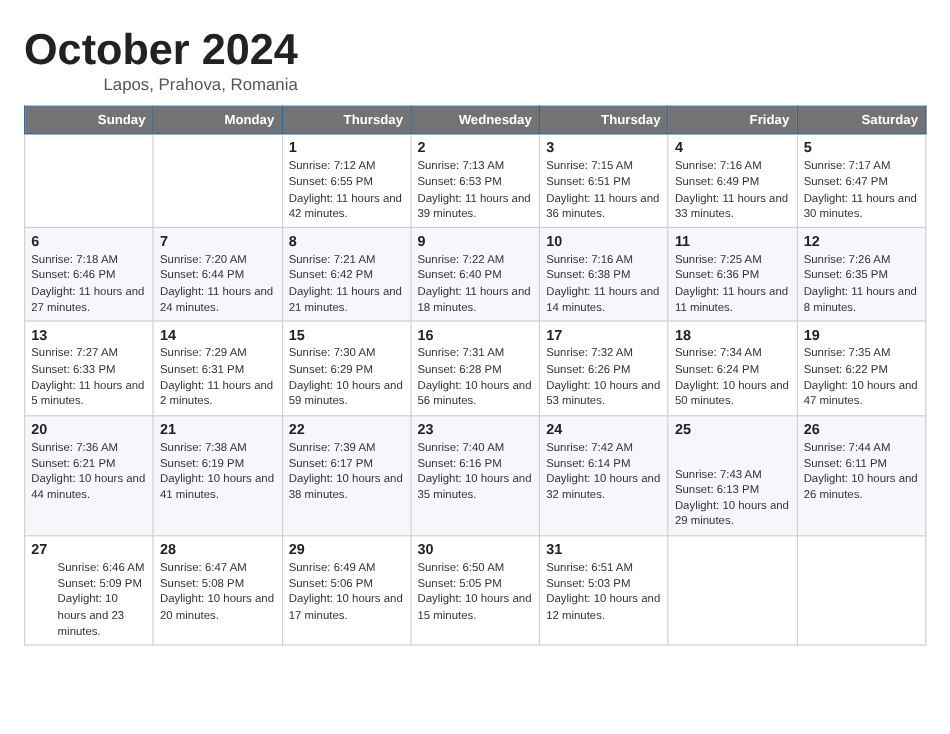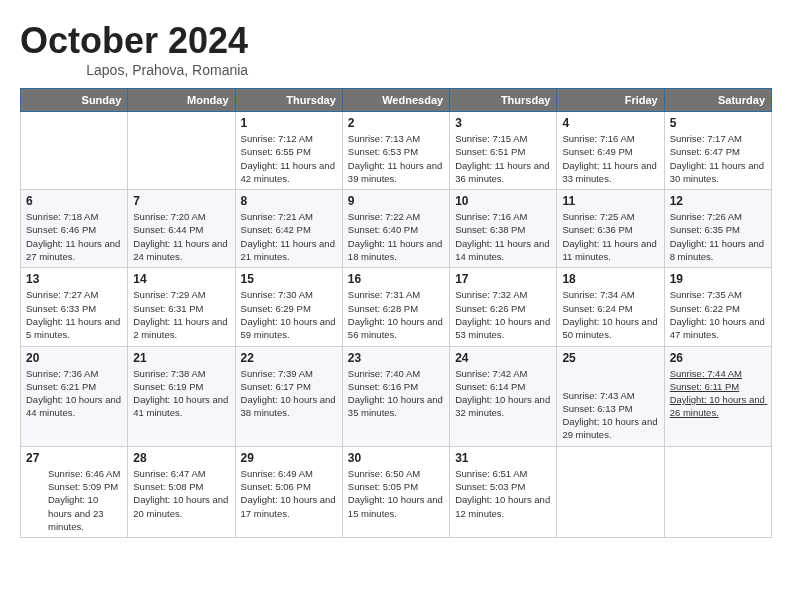--- a/index.html
+++ b/index.html
@@ -255,21 +255,21 @@
 Daylight: 10 hours and 32 minutes.</div>
         </td>
         <td>
           <span class="day-number">25</span>
           <div class="day-info" style="white-space: pre-wrap; margin-top: 24px;">Sunrise: 7:43 AM
 Sunset: 6:13 PM
 Daylight: 10 hours and 29 minutes.</div>
         </td>
         <td>
           <span class="day-number">26</span>
-          <div class="day-info" style="white-space: pre-wrap; text-decoration: underline;">Sunrise: 7:44 AM
+          <div class="day-info" style="white-space: pre-wrap;">Sunrise: 7:44 AM
 Sunset: 6:11 PM
 Daylight: 10 hours and 26 minutes.</div>
         </td>
       </tr>
       <tr>
         <td>
           <span class="day-number">27</span>
           <div class="day-info" style="white-space: pre-wrap; margin-left: 22px;">Sunrise: 6:46 AM
 Sunset: 5:09 PM
 Daylight: 10 hours and 23 minutes.</div>

